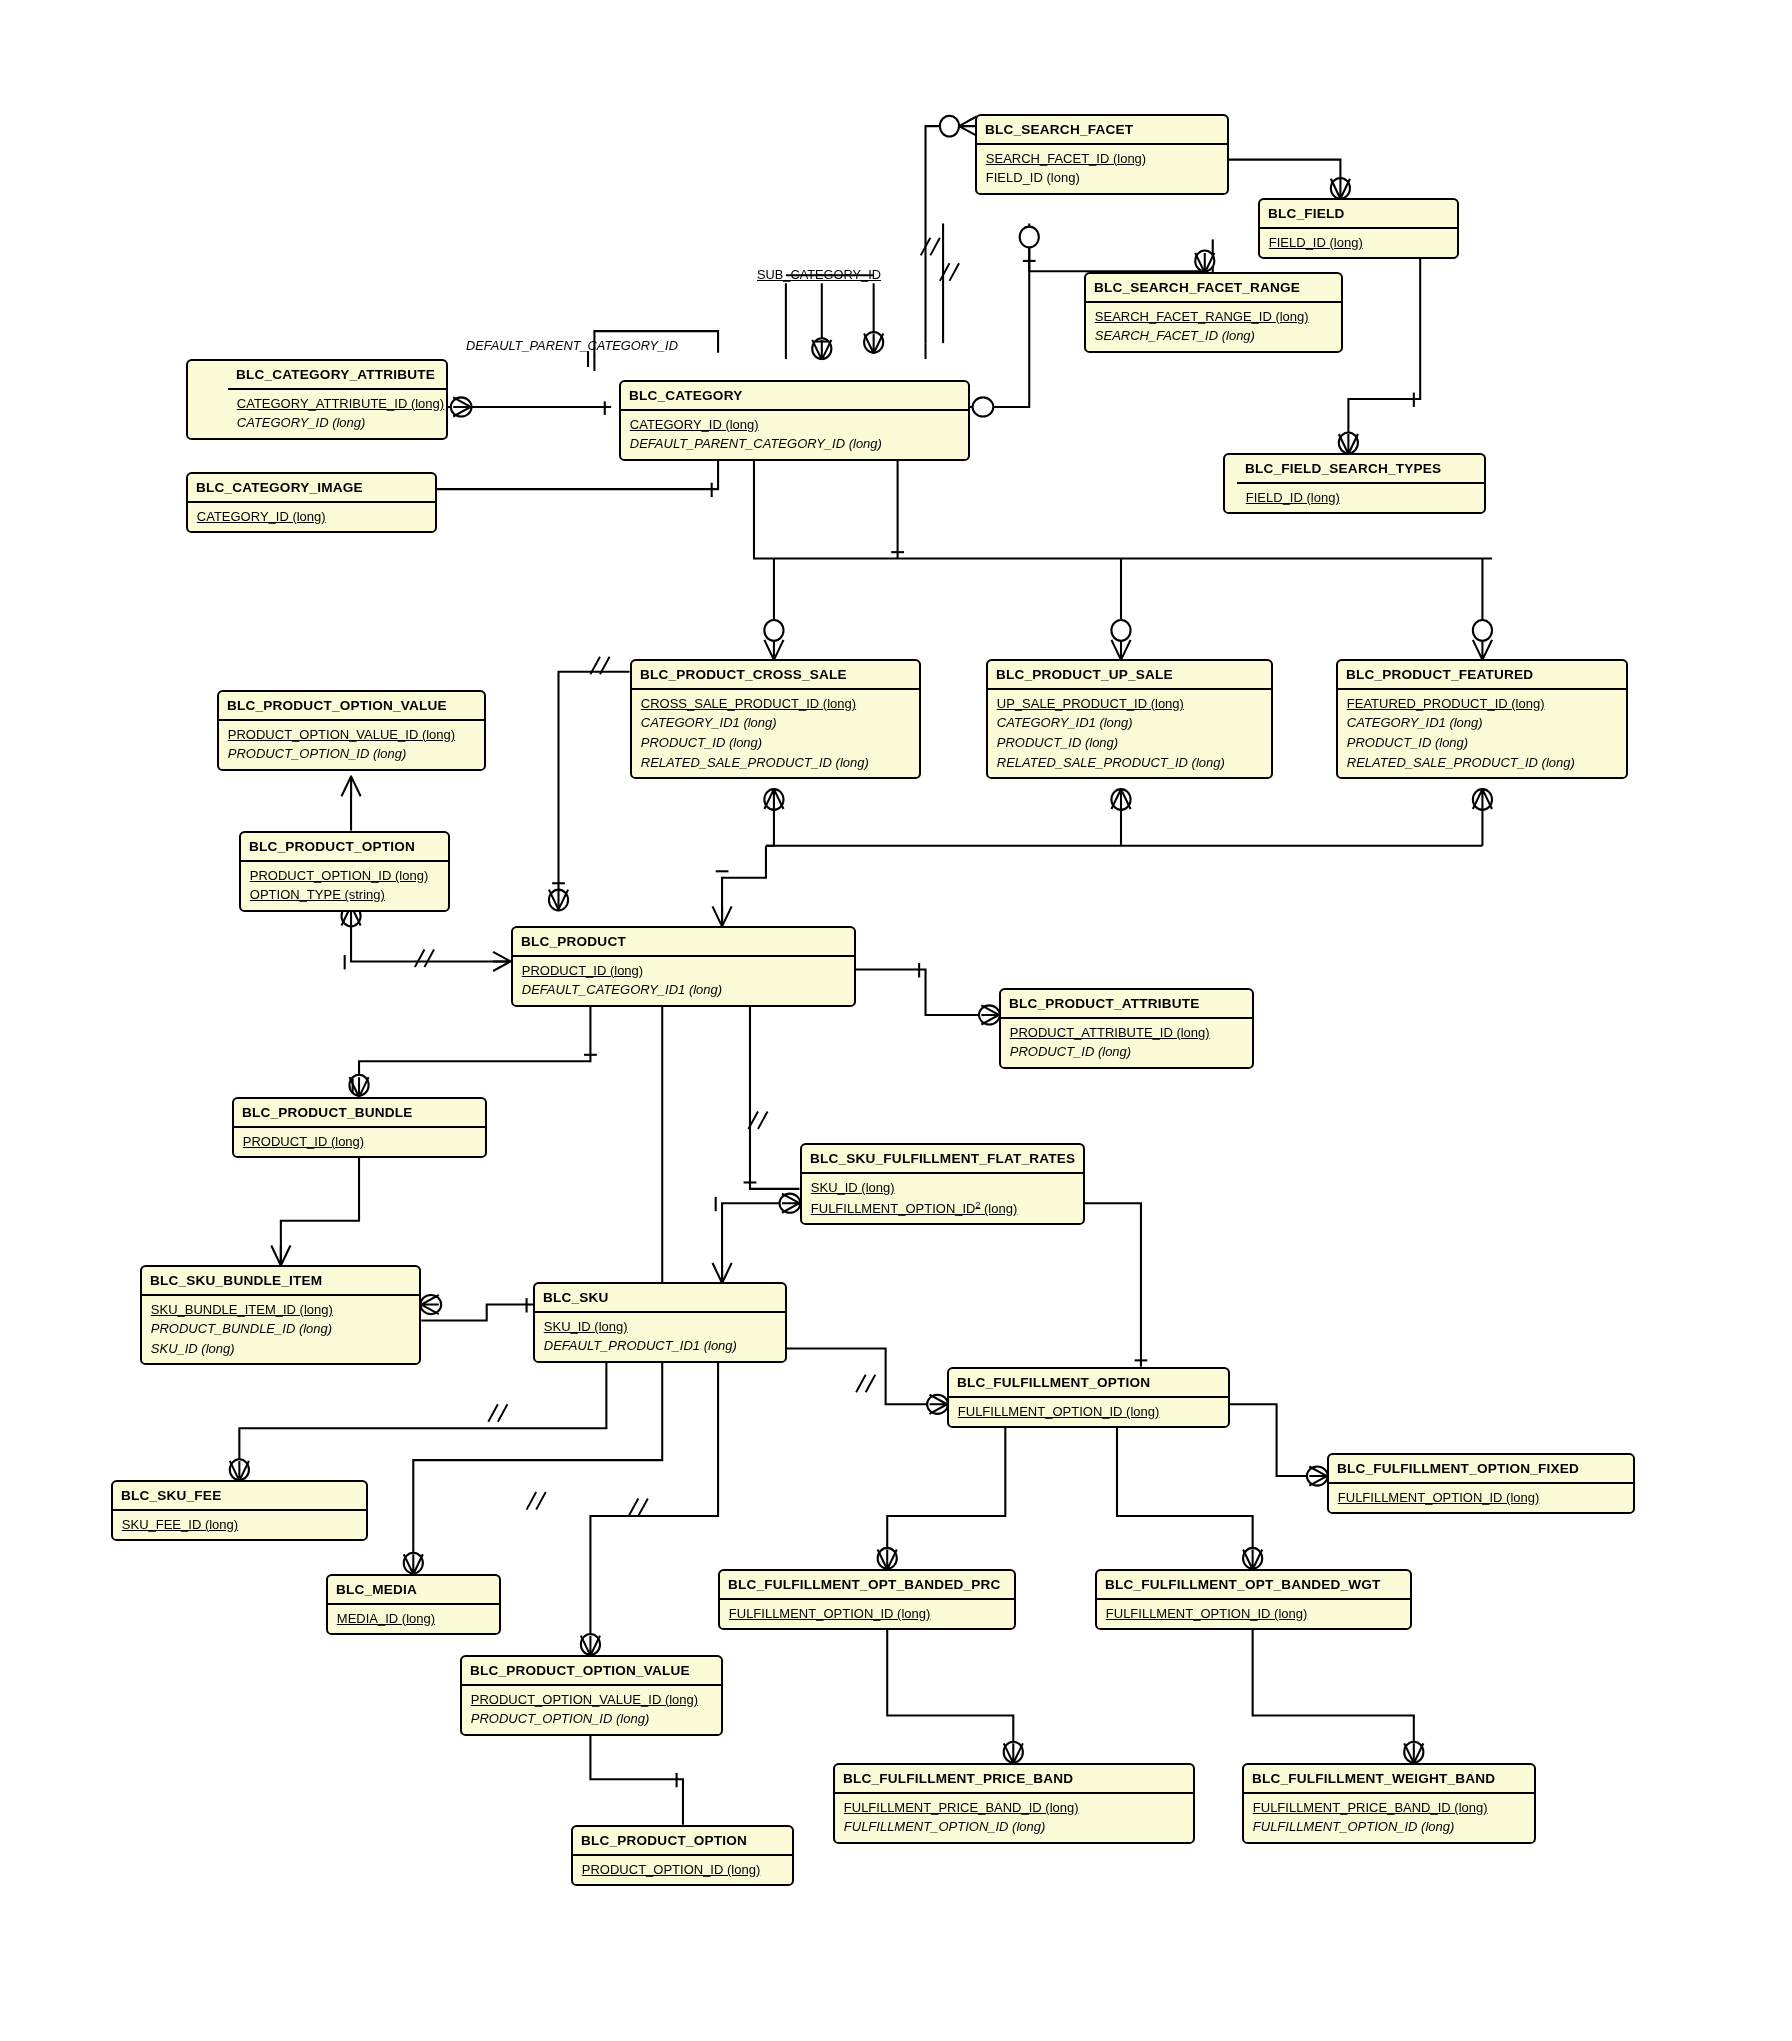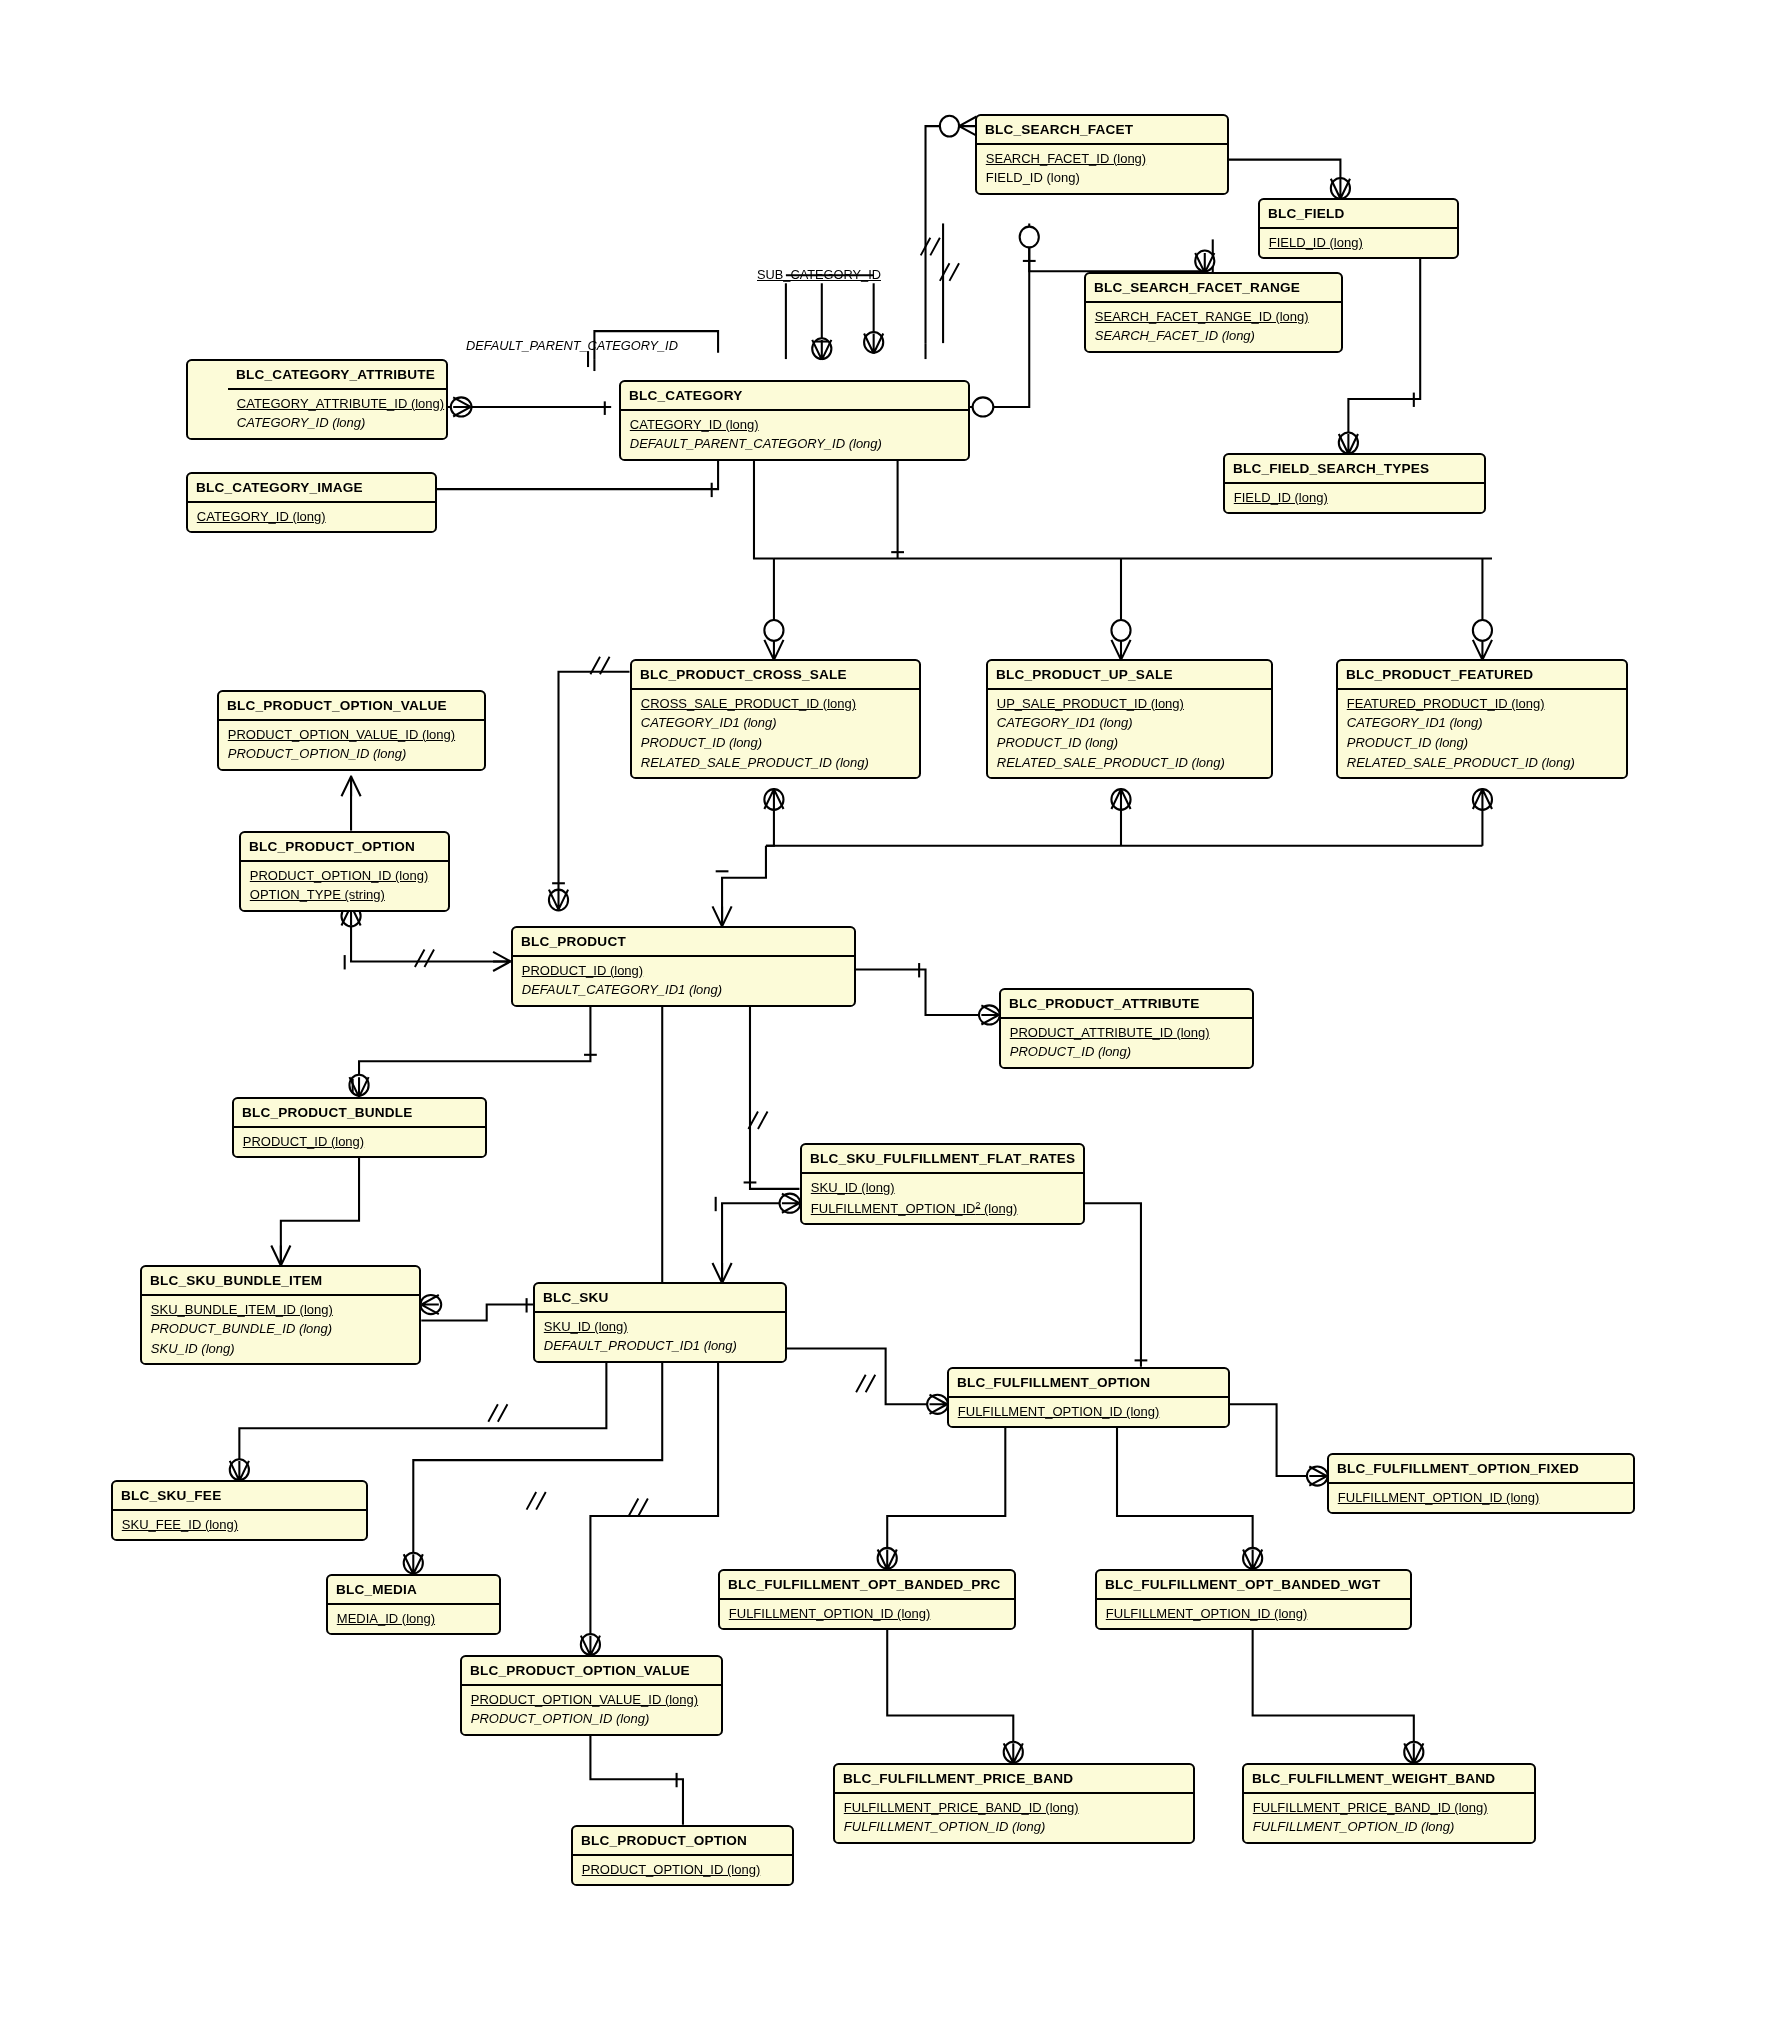--- a/index.html
+++ b/index.html
@@ -294,21 +294,21 @@
           <div class="attr"><span class="fk">CATEGORY_ID (long)</span></div>
         </div>
       </div>
       <div class="entity" style="left: 611px; top: 380px; width: 351px; margin-left: 8px;">
         <div class="ename">BLC_CATEGORY</div>
         <div class="attrs">
           <div class="attr"><span class="pk">CATEGORY_ID (long)</span></div>
           <div class="attr"><span class="fk">DEFAULT_PARENT_CATEGORY_ID (long)</span></div>
         </div>
       </div>
-      <div class="entity" style="left: 1223px; top: 453px; width: 263px;">
+      <div class="entity" style="left: 1223px; top: 453px; width: 263px; padding-left: 12px;">
         <div class="ename">BLC_FIELD_SEARCH_TYPES</div>
         <div class="attrs">
           <div class="attr"><span class="pk">FIELD_ID (long)</span></div>
         </div>
       </div>
       <div class="entity" style="left: 186px; top: 472px; width: 251px;">
         <div class="ename">BLC_CATEGORY_IMAGE</div>
         <div class="attrs">
           <div class="attr"><span class="pk">CATEGORY_ID (long)</span></div>
         </div>

